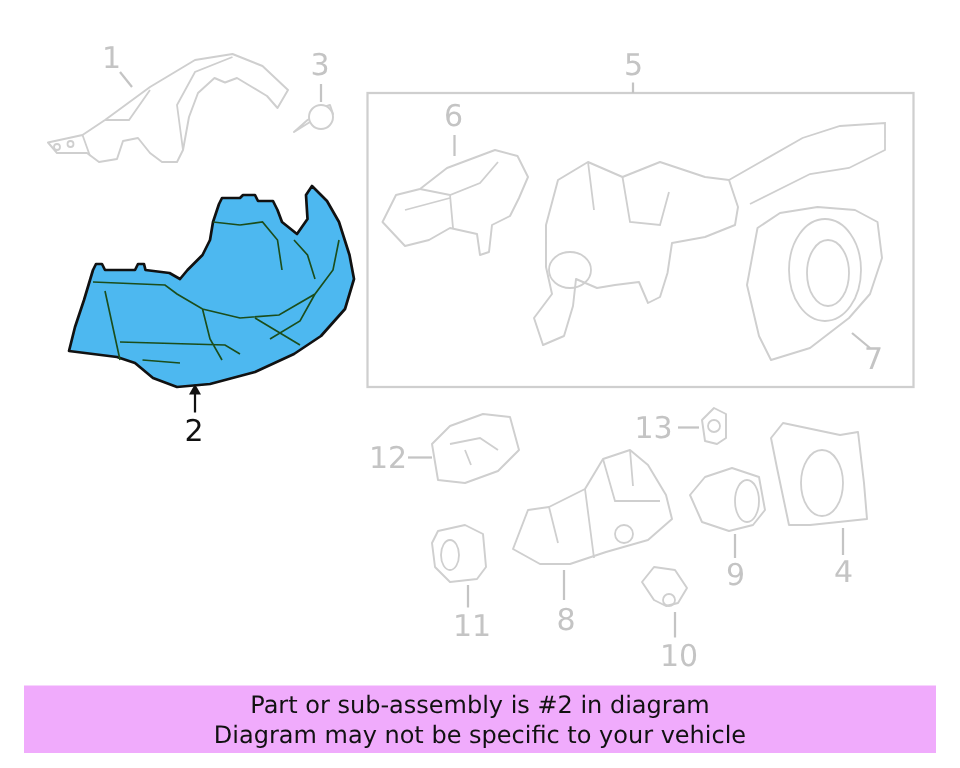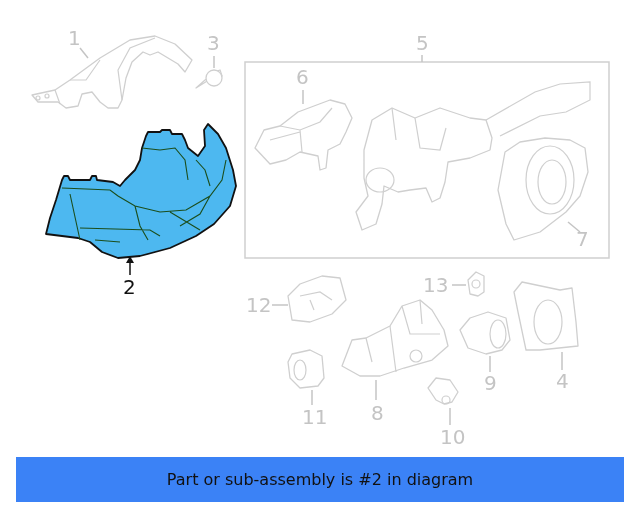--- a/index.html
+++ b/index.html
@@ -5,21 +5,21 @@
   html,body{margin:0;padding:0;background:#ffffff;}
   body{width:640px;height:512px;position:relative;overflow:hidden;font-family:"DejaVu Sans",sans-serif;}
   #diagram{position:absolute;left:0;top:0;width:640px;height:512px;}
   .lbl{font-family:"DejaVu Sans",sans-serif;font-size:20px;fill:#c4c4c4;}
   .lbl-active{font-family:"DejaVu Sans",sans-serif;font-size:20px;fill:#111111;}
   .ghost{fill:#ffffff;stroke:#cfcfcf;stroke-width:1.3;stroke-linejoin:round;}
   .ghost-line{fill:none;stroke:#cfcfcf;stroke-width:1.2;}
   .arrow{stroke:#c4c4c4;stroke-width:1.5;fill:none;}
   .part-hl{fill:#4db8f0;stroke:#111;stroke-width:1.8;stroke-linejoin:round;}
   .part-hl-line{fill:none;stroke:#1b4d1b;stroke-width:1.1;}
-  #banner{position:absolute;left:16px;top:457px;width:608px;height:45px;background:#3b82f6;
+  #banner{position:absolute;left:16px;top:457px;width:608px;height:45px;background:#f0abfc;
           display:flex;flex-direction:column;align-items:center;justify-content:center;}
   #banner span{display:block;font-size:16px;line-height:20px;color:#111;font-family:"DejaVu Sans",sans-serif;}
 </style>
 </head>
 <body>
 
 <svg id="diagram" viewBox="0 0 640 512" xmlns="http://www.w3.org/2000/svg">
 
   <g>
     <path class="ghost" d="M32,95 L55,90 L70,80 L100,58 L130,40 L155,36 L175,44 L192,60 L185,72 L178,64 L168,58 L158,52 L150,55 L143,52 L132,62 L126,78 L122,100 L118,108 L108,108 L100,102 L92,92 L82,94 L78,106 L66,108 L58,102 L38,102 Z"></path>
@@ -119,13 +119,14 @@
   <g>
     <path class="ghost" d="M428,388 L436,378 L450,380 L458,392 L452,402 L444,404 L436,400 Z"></path>
     <circle class="ghost-line" cx="446" cy="400" r="4"></circle>
   </g>
   <text class="lbl" x="440" y="444">10</text>
   <path class="arrow" d="M450,425 L450,408"></path>
 </svg>
 
 <div id="banner">
   <span>Part or sub-assembly is #2 in diagram</span>
+  <span>Diagram may not be specific to your vehicle</span>
 </div>
 
 </body></html>

